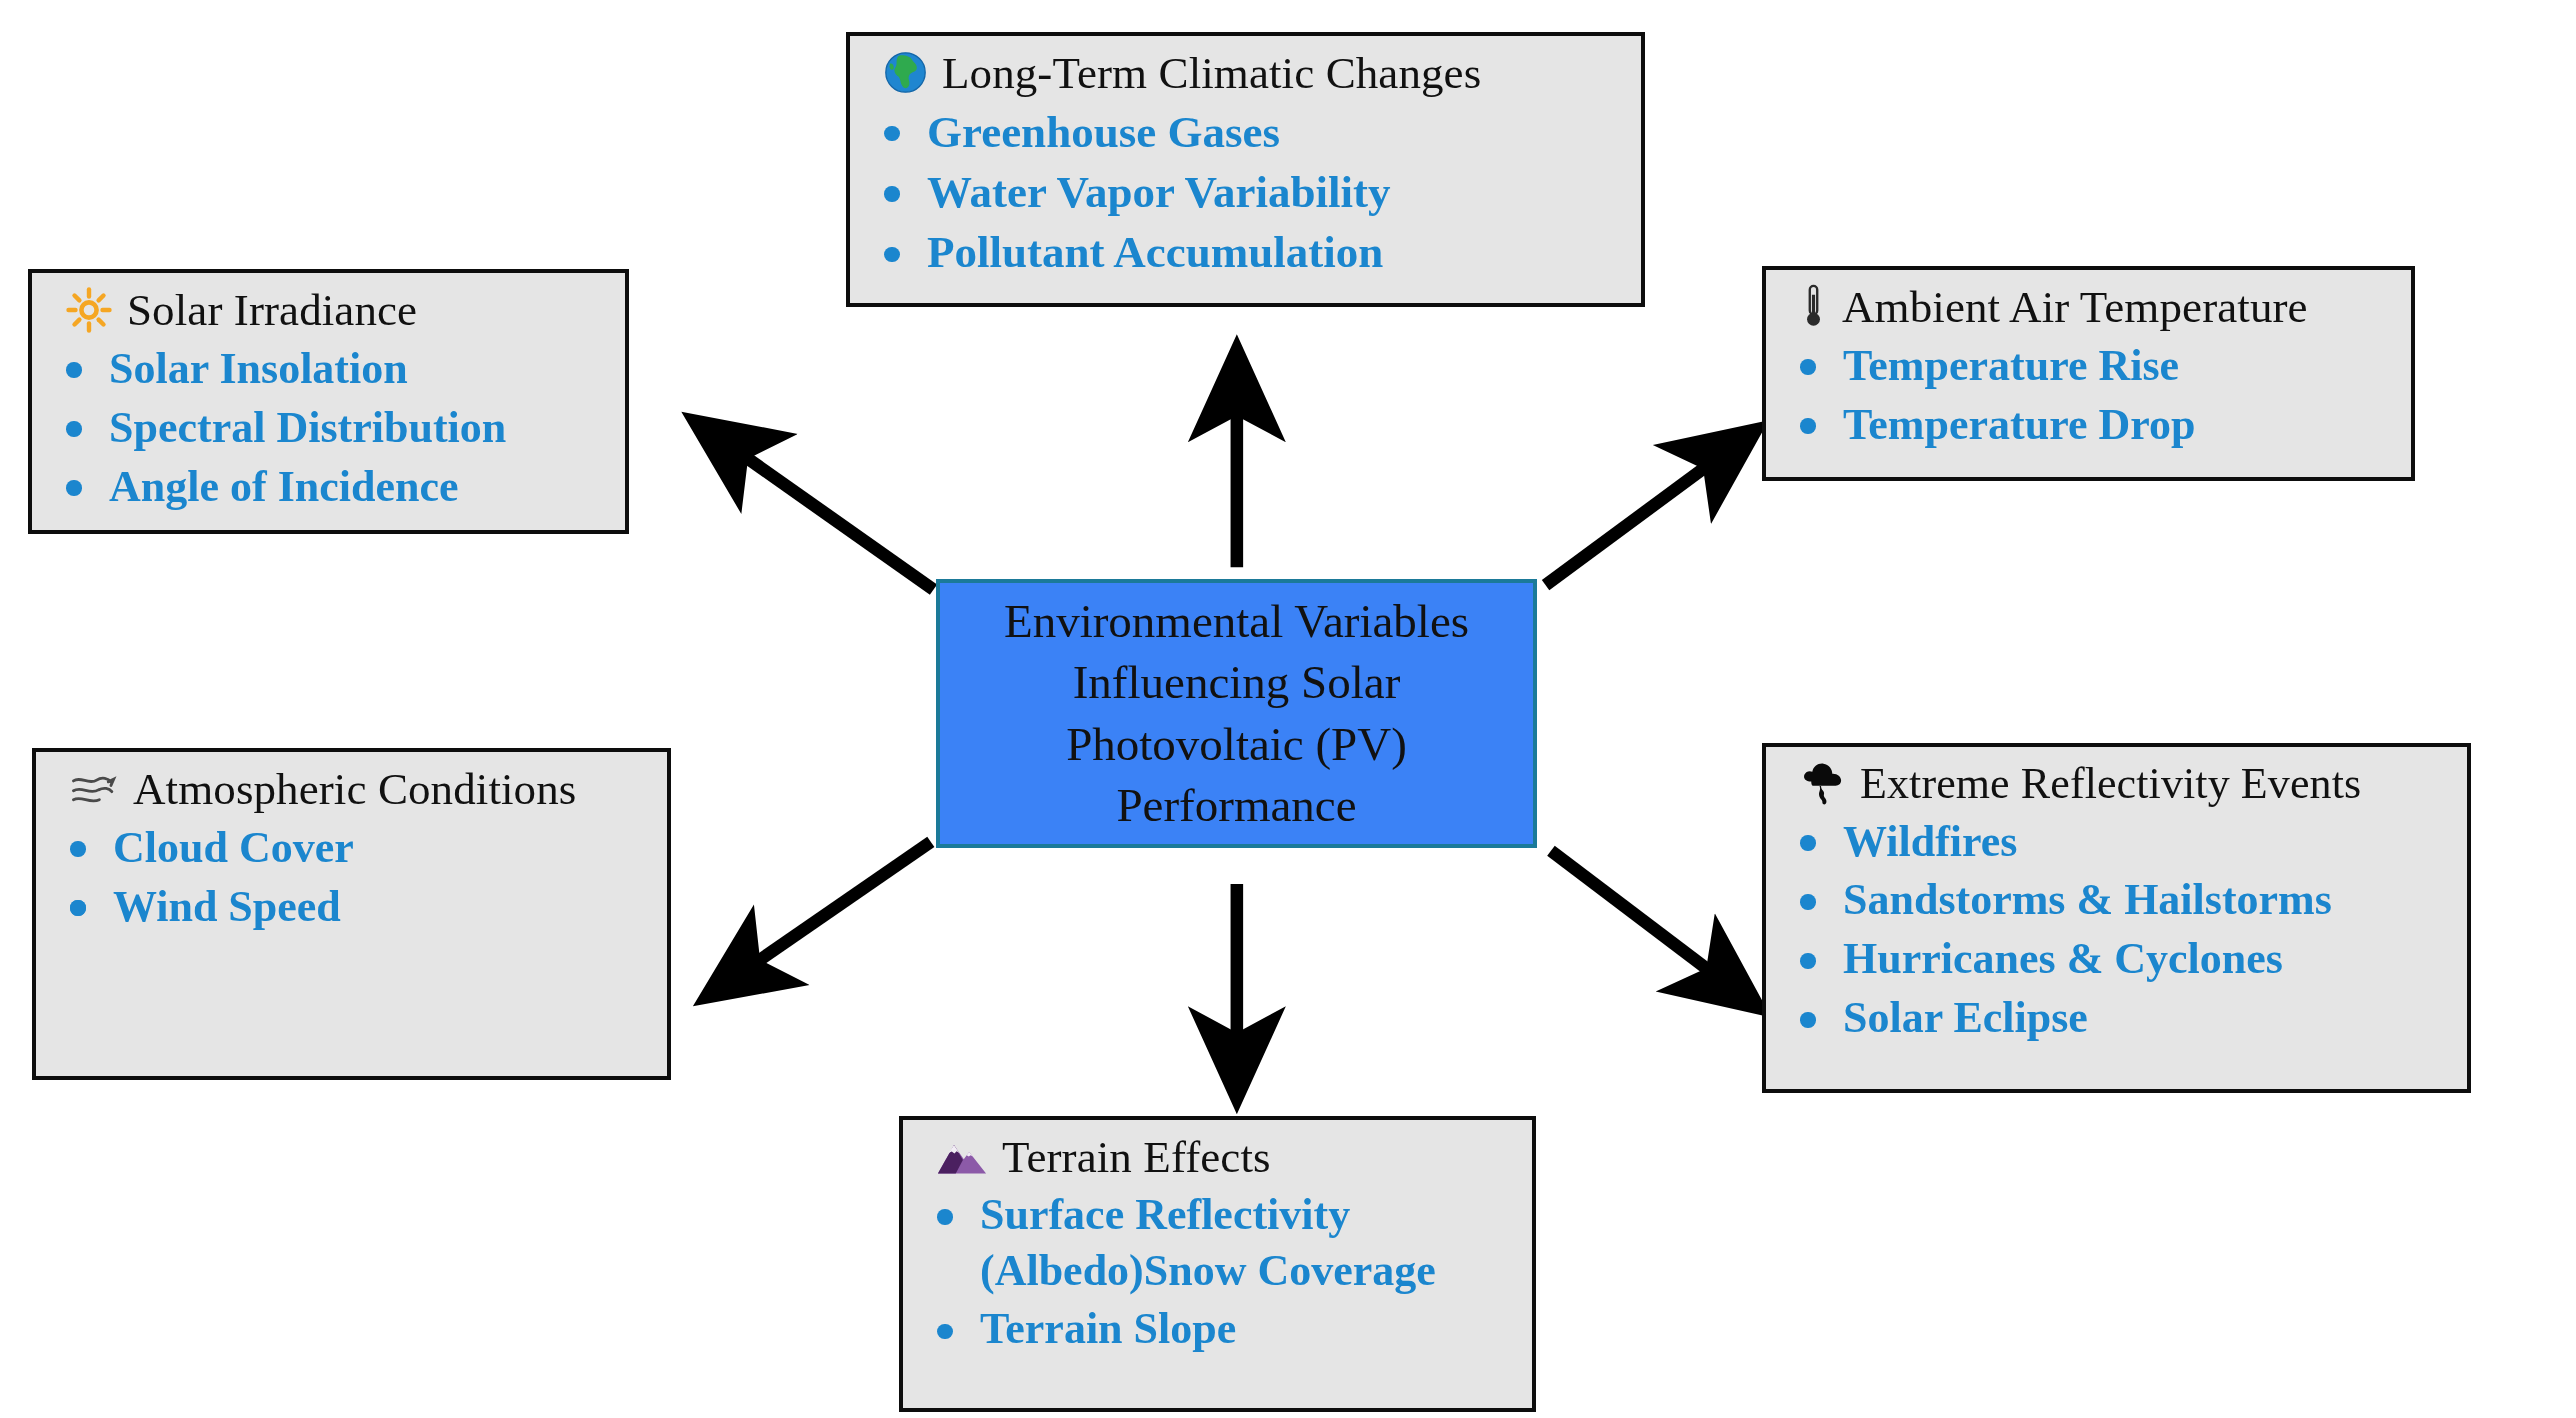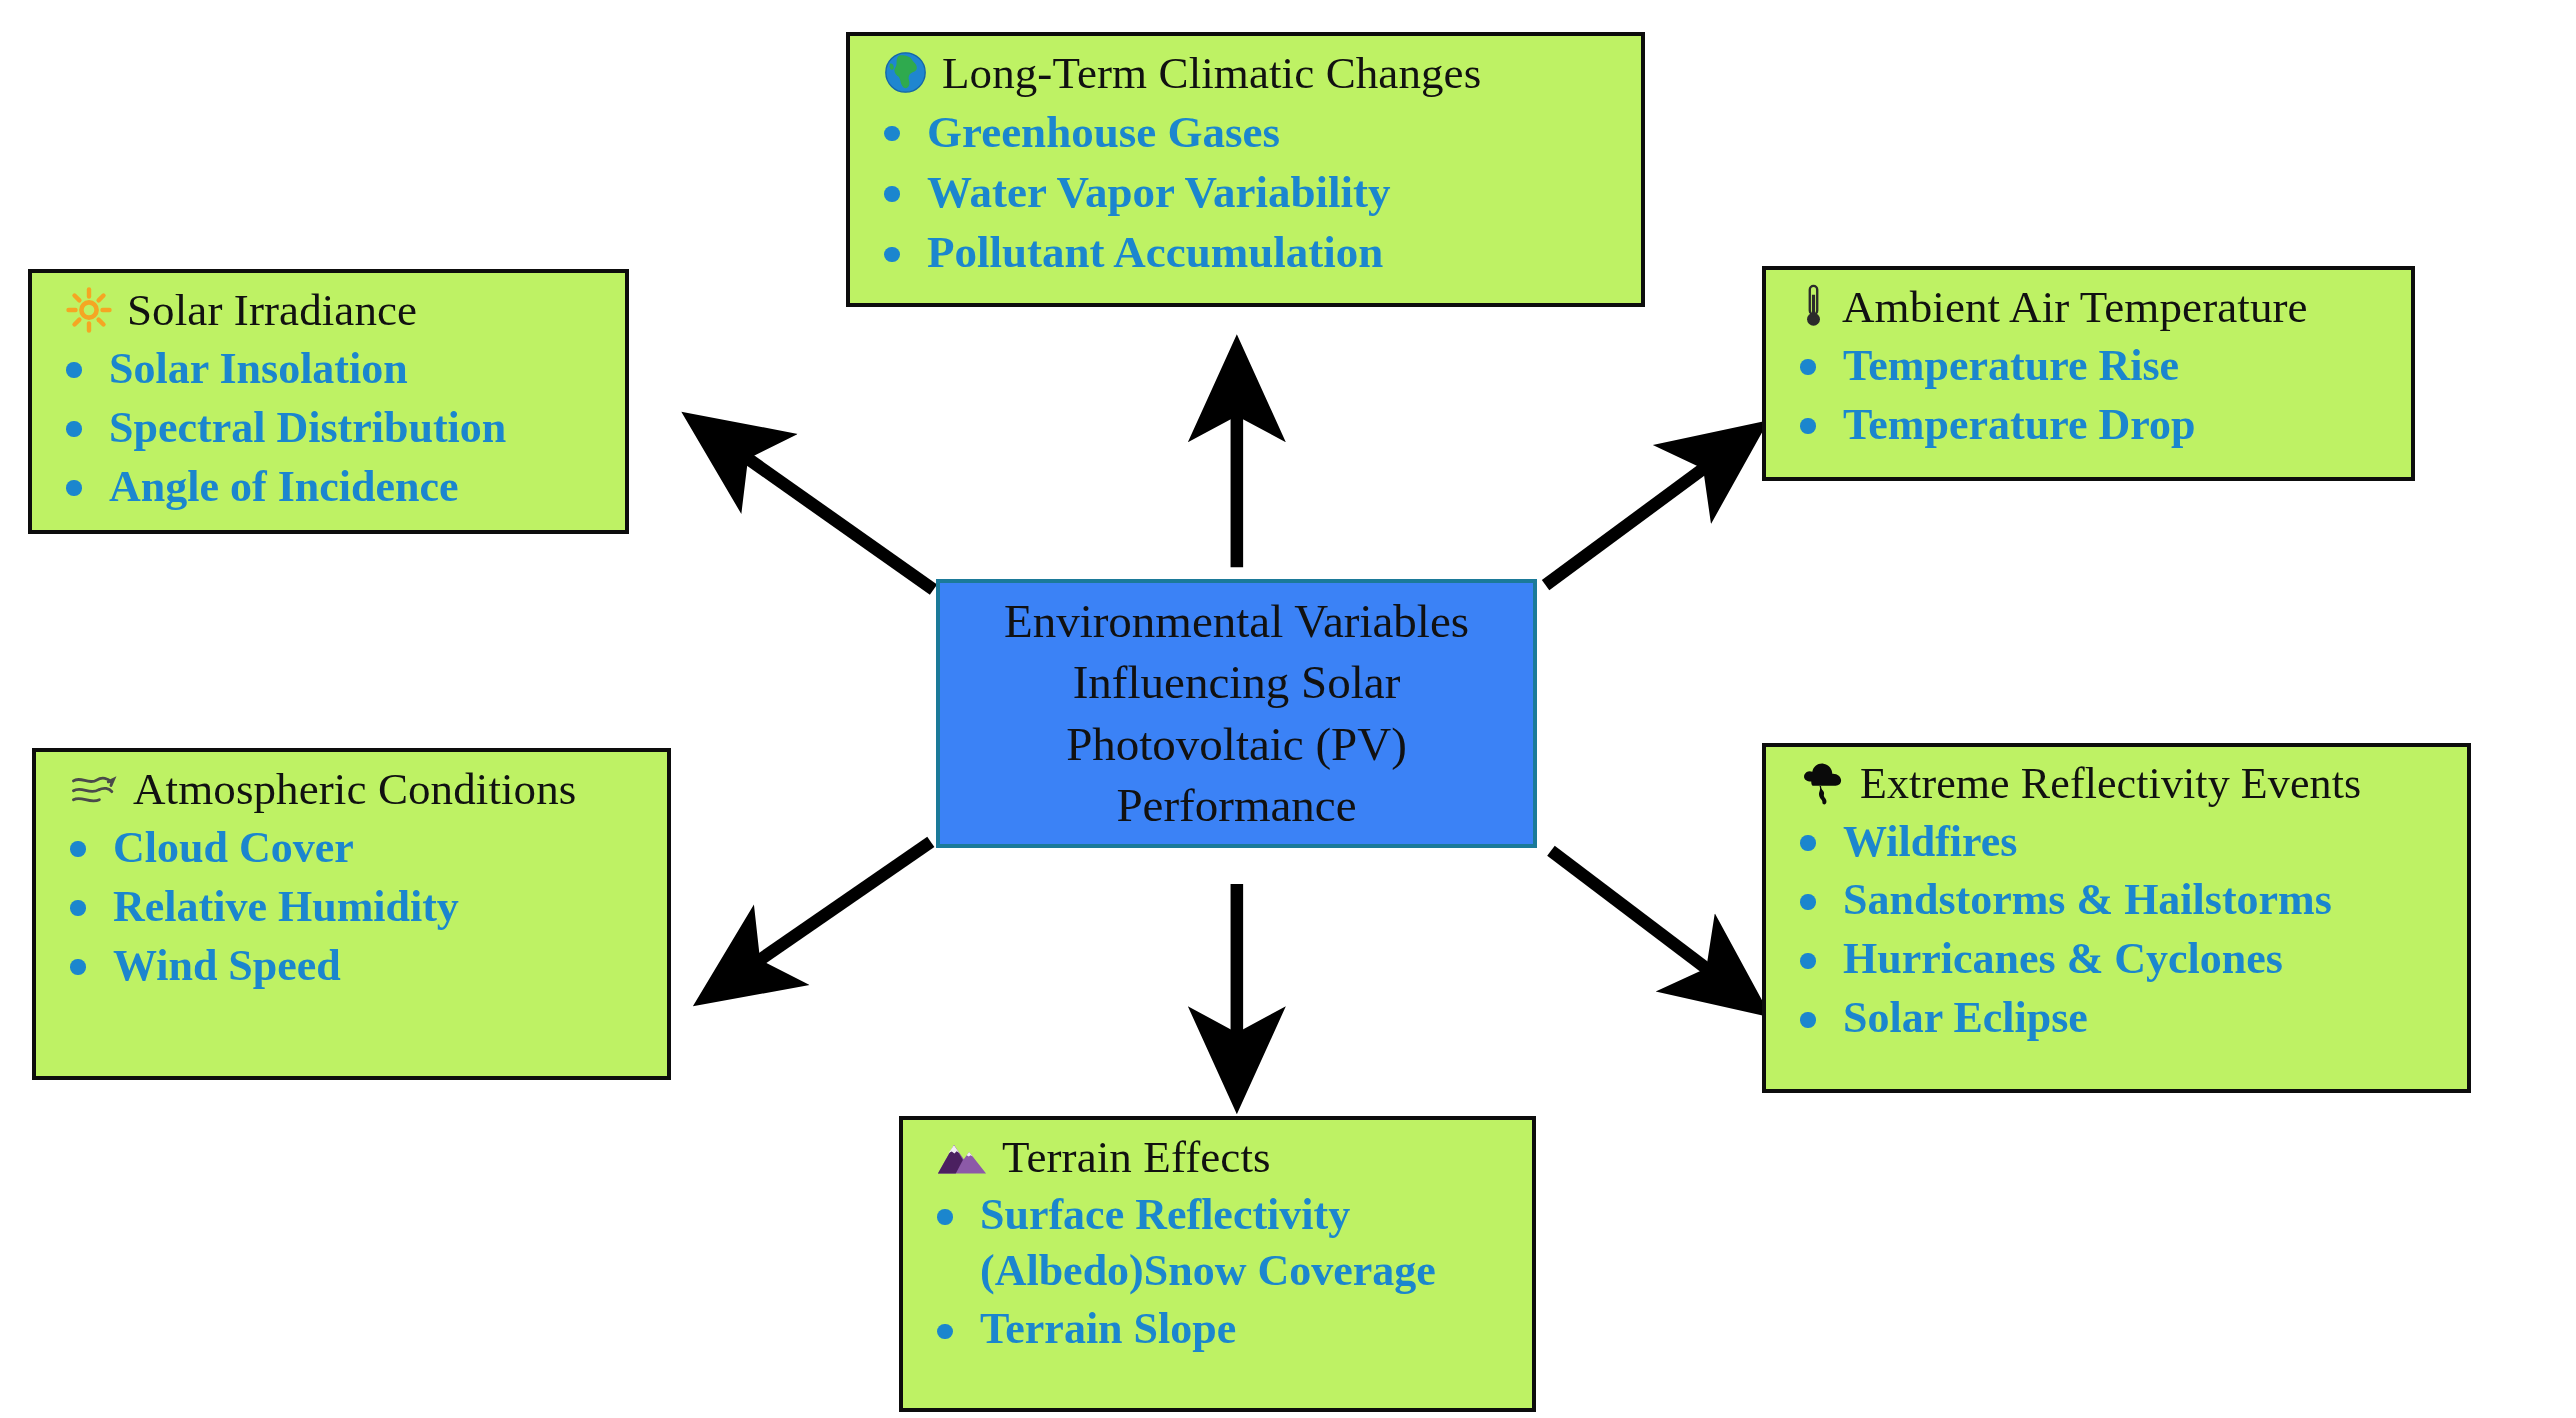--- a/index.html
+++ b/index.html
@@ -11,21 +11,21 @@
     position:relative;
     width:2576px;
     height:1418px;
     background:#ffffff;
     overflow:hidden;
   }
 
   
   .node{
     position:absolute;
-    background:#bef264;
+    background:#e5e5e5;
     border:4.5px solid #0d0d0d;
     box-sizing:border-box;
     padding:12.6px 16px 14.4px 20px;
   }
   .node-title{
     display:flex;
     align-items:center;
     gap:14.4px;
     font-size:45px;
     line-height:1.08;
@@ -213,21 +213,21 @@
             <path d="M44 13 L50 10 L47 17"></path>
             <path d="M5 23 C14 17 23 28 33 22 C39 19 45 20 48 24"></path>
             <path d="M5 33 C14 28 23 38 34 33"></path>
           </g>
         </svg>
       </span>
       <span class="title-text">Atmospheric Conditions</span>
     </div>
     <ul class="items">
       <li><span class="bullet"></span><span>Cloud Cover</span></li>
-      <li><span class="bullet"></span><span>Relative Humidity</span></li>
+      <li><span class="bullet"></span></li>
       <li><span class="bullet"></span><span>Wind Speed</span></li>
     </ul>
   </div>
 
   <div class="node" id="node-extreme">
     <div class="node-title">
       <span class="icon">
         <svg width="47" height="47" viewBox="0 0 48 48">
           <path d="M12.5 22 C6.5 22 4 18.5 5.6 14.8 C7 11.5 11 10.6 13.6 12 C14.6 6.6 19.6 3 25 3.8 C30.4 4.6 34 9 34 14 C39 13.6 43 17 43 21 C43 24 40.6 26.2 37.4 26.2 L14 26.2 C13 26.2 12.5 24 12.5 22 Z" fill="#0a0a0a"></path>
           <path d="M22.5 26.5 C22.5 31 26.5 31.5 25.5 35 C24.5 38.5 28.5 39 28 43 C27.8 45 26 46 24.6 45 C23.2 44 24.6 42.2 23 40.5 C21 38.4 19.6 35 21 31.8 C21.8 30 21.6 28 21 26.5 Z" fill="#0a0a0a"></path>

